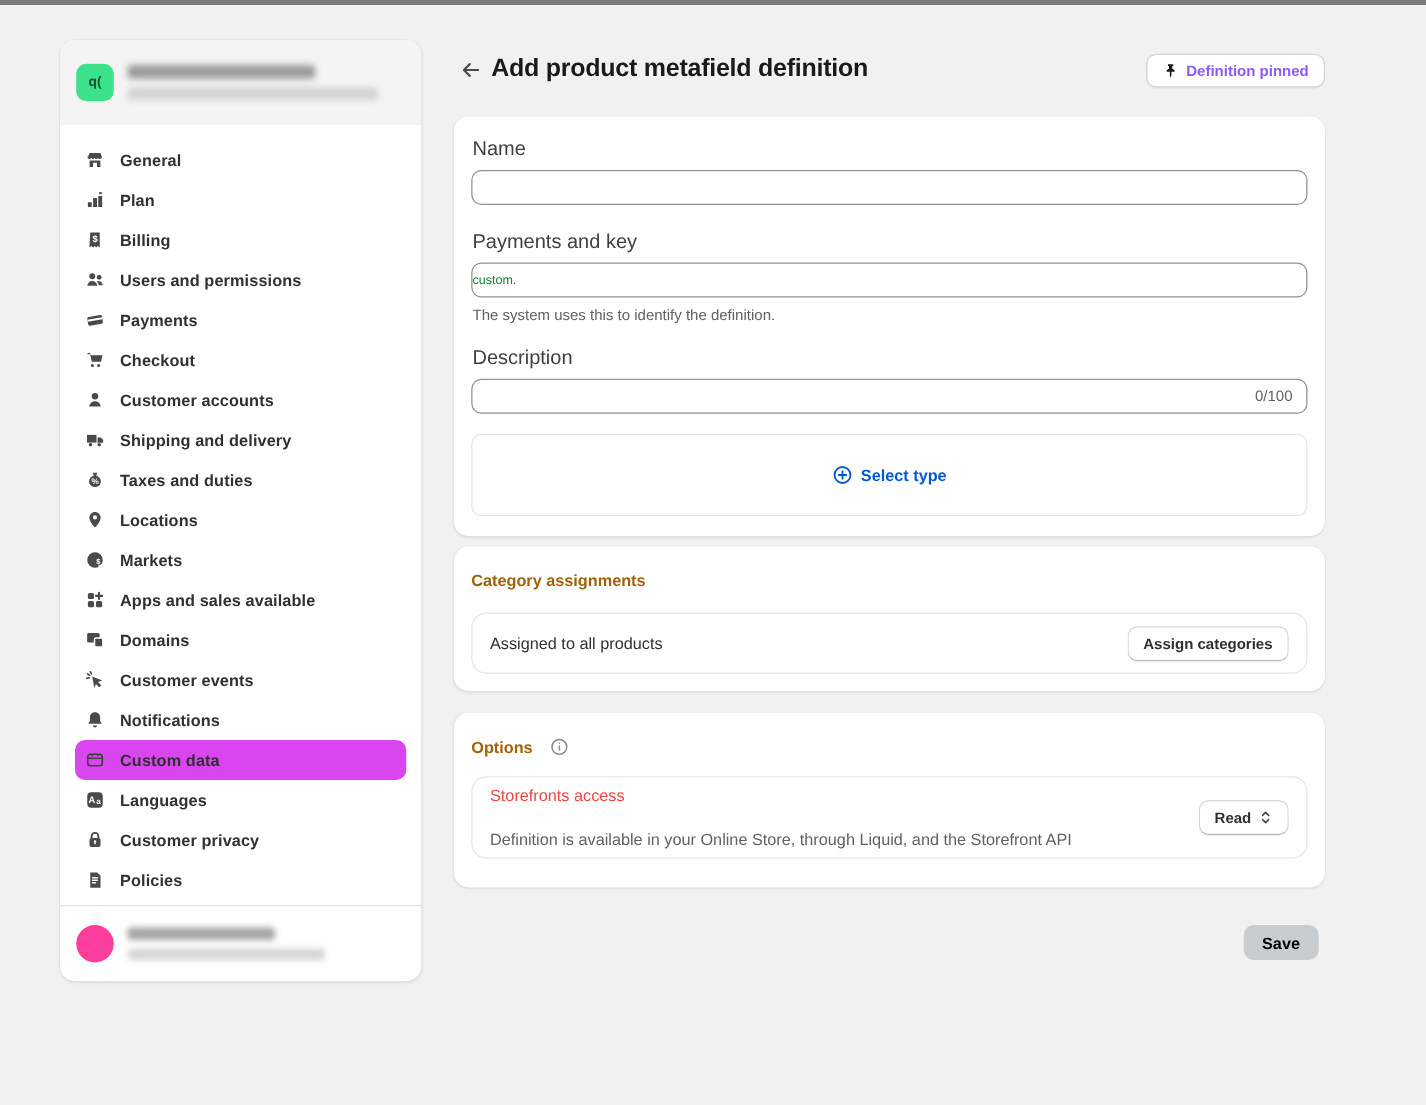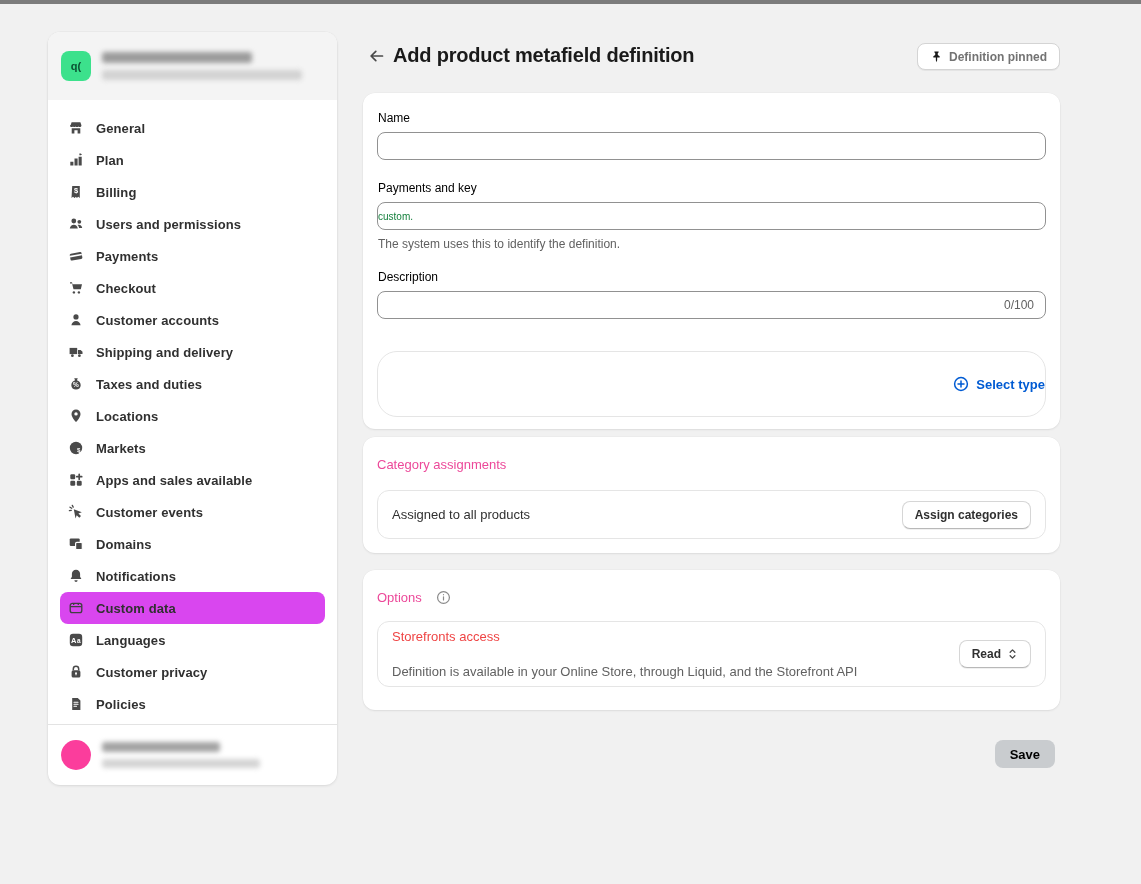--- a/index.html
+++ b/index.html
@@ -56,61 +56,61 @@
   }
   .page-title {
     position:absolute; left:393px; top:44px;
     font-size:20px; font-weight:700; color:#1a1a1a; letter-spacing:-.2px;
   }
   .pinned-btn {
     position:absolute; top:43px; right:81px; height:27px;
     display:flex; align-items:center; gap:6px; padding:0 12px;
     background:#fff; border:1px solid #d4d4d4; border-radius:8px;
     box-shadow: 0 1px 0 rgba(0,0,0,.05);
-    font-size:12px; font-weight:600; color:#737373; cursor:pointer;
+    font-size:12px; font-weight:600; color:#8b5cf6; cursor:pointer;
     font-family:"Liberation Sans",sans-serif;
   }
 
   
   .card {
     position:absolute; left:363px; width:697px; background:#fff;
     border-radius:12px;
     box-shadow: 0 1px 2px rgba(0,0,0,.08), 0 0 0 .5px rgba(0,0,0,.03);
     padding:18px 14px; overflow:hidden;
   }
   .card-definition { top:93px;  height:336px; }
   .card-category   { top:437px; height:116px; padding-top:20px; }
   .card-options    { top:570px; height:140px; padding-top:20px; }
 
-  .field-label { display:block; font-size:12px; color:#000000; margin:0 0 7px 1px; }
+  .field-label { display:block; font-size:16px; color:#404040; margin:0 0 7px 1px; }
   .text-input {
     width:100%; height:28px; border:1px solid #919191; border-radius:8px;
     padding:0 0; font-size:10px; color:#15803d; background:#fff; outline:none;
     font-family:"Liberation Sans",sans-serif;
   }
   .grp-name { margin-bottom:21px; }
   .grp-ns   { margin-bottom:19px; }
-  .grp-desc { margin-bottom:32px; }
+  .grp-desc { margin-bottom:16px; }
   .help-text { font-size:12px; color:#616161; margin:7px 0 0 1px; }
   .desc-wrap { position:relative; }
   .desc-wrap .text-input { padding-right:52px; }
   .char-counter {
     position:absolute; right:12px; top:50%; transform:translateY(-50%);
     font-size:12px; color:#616161;
   }
   .select-type-box {
-    height:66px; border:1px solid #e5e5e5; border-radius:20px;
-    display:flex; align-items:center; justify-content:flex-end;
+    height:66px; border:1px solid #e5e5e5; border-radius:8px;
+    display:flex; align-items:center; justify-content:center;
   }
   .select-type-btn {
     display:flex; align-items:center; gap:7px; background:transparent; border:none;
     font-size:13px; font-weight:600; cursor:pointer; font-family:"Liberation Sans",sans-serif;
   }
 
-  .section-title { font-size:13px; font-weight:400; color:#ec4899; }
+  .section-title { font-size:13px; font-weight:700; color:#a16207; }
   .inner-row {
     border:1px solid #e5e5e5; border-radius:12px;
     display:flex; align-items:center; justify-content:space-between;
     padding:0 14px;
   }
   .row-category { height:49px; margin-top:18px; }
   .row-storefronts { height:66px; margin-top:16px; }
   .row-text { font-size:13px; color:#303030; }
   .row-title { font-size:13px; font-weight:500; color:#ef4444; margin-bottom:20px; }
   .row-sub { font-size:13px; color:#616161; }
@@ -272,35 +272,35 @@
             <rect x="8.8" y="8.8" width="4.9" height="4.9" rx="1.2"></rect>
             <path d="M11.2 2.3v4.9M8.8 4.7h4.9" stroke="#4a4a4a" stroke-width="1.7" stroke-linecap="round" fill="none"></path>
           </svg>
       </span>
       <span class="nlabel">Apps and sales available</span>
     </div>
 
     <div class="nav-item">
       <span class="nicon">
         <svg width="16" height="16" viewBox="0 0 16 16" fill="#4a4a4a">
+            <rect x="1.7" y="2.4" width="10" height="7.6" rx="1.2"></rect>
+            <rect x="7.6" y="6.4" width="6.7" height="7.2" rx="1.2" stroke="#fff" stroke-width="1.2"></rect>
+          </svg>
+      </span>
+      <span class="nlabel">Domains</span>
+    </div>
+
+    <div class="nav-item">
+      <span class="nicon">
+        <svg width="16" height="16" viewBox="0 0 16 16" fill="#4a4a4a">
             <path d="M5.8 5.2l8 3.1-3.4 1.2 2.6 2.6-1.7 1.7-2.6-2.6-1.2 3.3z"></path>
             <path d="M2 3.2l1.7 1M4.3 1.4l.9 1.7M1.4 6.6l1.9-.3" stroke="#4a4a4a" stroke-width="1.3" stroke-linecap="round" fill="none"></path>
           </svg>
       </span>
       <span class="nlabel">Customer events</span>
-    </div>
-
-    <div class="nav-item">
-      <span class="nicon">
-        <svg width="16" height="16" viewBox="0 0 16 16" fill="#4a4a4a">
-            <rect x="1.7" y="2.4" width="10" height="7.6" rx="1.2"></rect>
-            <rect x="7.6" y="6.4" width="6.7" height="7.2" rx="1.2" stroke="#fff" stroke-width="1.2"></rect>
-          </svg>
-      </span>
-      <span class="nlabel">Domains</span>
     </div>
 
     <div class="nav-item">
       <span class="nicon">
         <svg width="16" height="16" viewBox="0 0 16 16" fill="#4a4a4a">
             <path d="M8 1.7c2.4 0 4.1 1.8 4.1 4.1v2.9l1.3 2.3H2.6l1.3-2.3V5.8C3.9 3.5 5.6 1.7 8 1.7z"></path>
             <path d="M6.4 12.3a1.6 1.6 0 003.2 0z"></path>
           </svg>
       </span>
       <span class="nlabel">Notifications</span>

